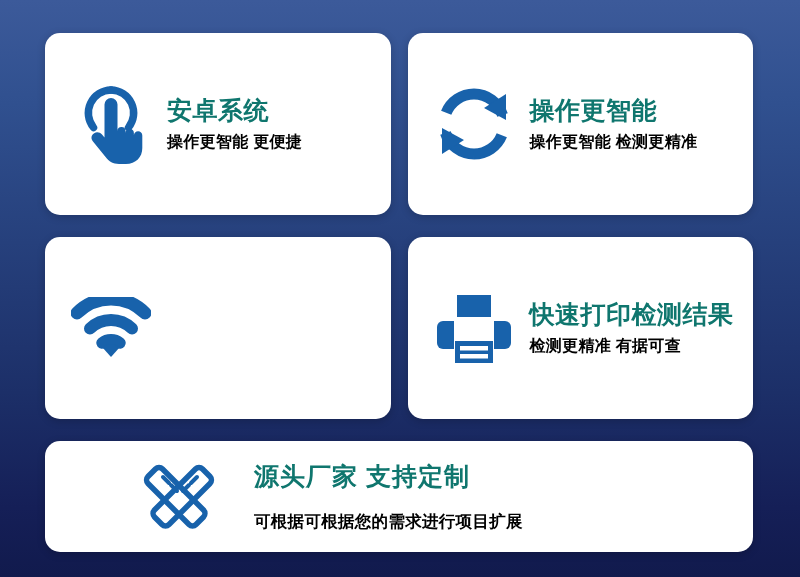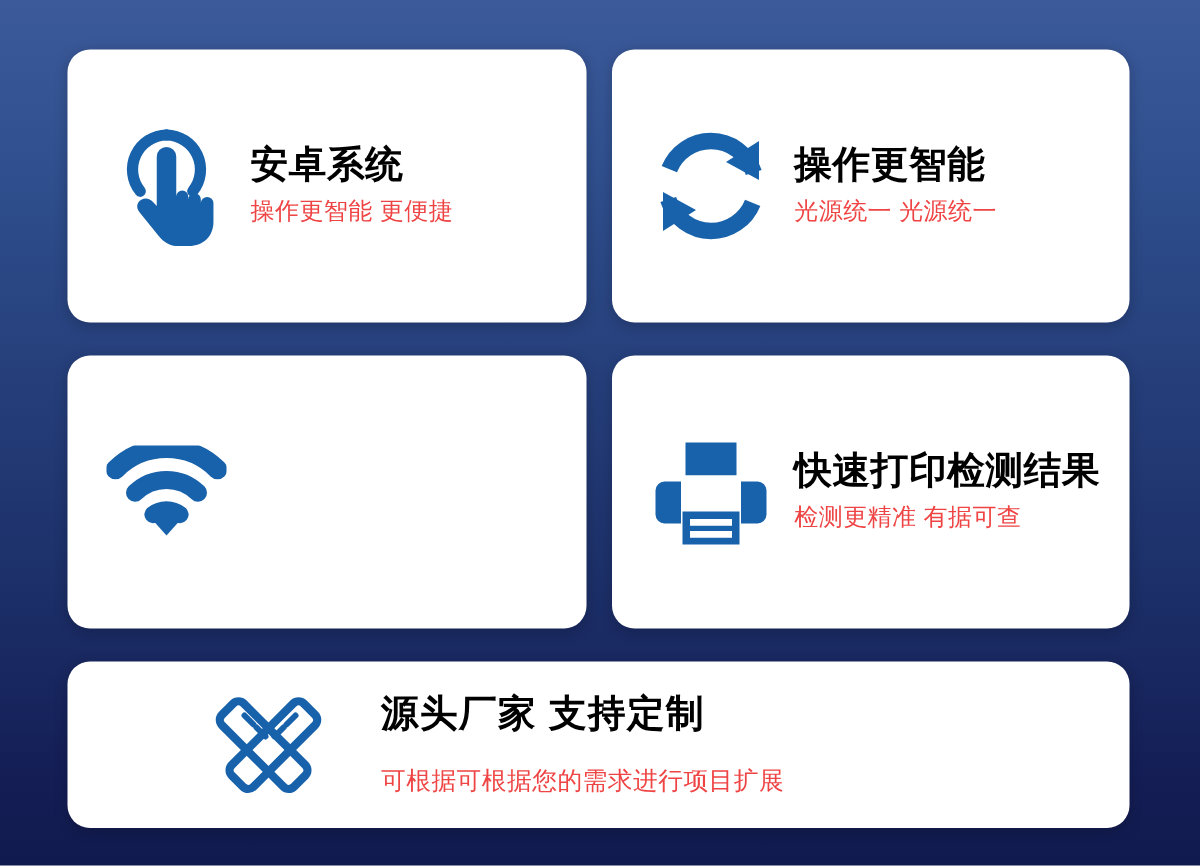--- a/index.html
+++ b/index.html
@@ -67,30 +67,30 @@
 
   .text-wrap {
     display: flex;
     flex-direction: column;
     justify-content: center;
   }
 
   .card-title {
     font-size: 25px;
     font-weight: bold;
-    color: #000000;
+    color: #0f766e;
     line-height: 1.22;
     letter-spacing: 0.5px;
     white-space: nowrap;
   }
 
   .card-sub {
     font-size: 16px;
-    font-weight: normal;
-    color: #ef4444;
+    font-weight: bold;
+    color: #000000;
     line-height: 1.3;
     margin-top: 6px;
     letter-spacing: 0.3px;
     white-space: nowrap;
   }
 
   .row-full .card-title {
     font-size: 25px;
     letter-spacing: 1px;
   }
@@ -128,21 +128,21 @@
           <path d="M38 68 A30 30 0 0 1 9.5 47" fill="none" stroke="#1862ab" stroke-width="11" stroke-linecap="butt"></path>
           <path d="M38 8 A30 30 0 0 0 10.2 26.8" fill="none" stroke="#1862ab" stroke-width="11" stroke-linecap="butt"></path>
           <path d="M38 68 A30 30 0 0 0 65.8 49.2" fill="none" stroke="#1862ab" stroke-width="11" stroke-linecap="butt"></path>
           <polygon points="70,8 70,34 48,22" fill="#1862ab"></polygon>
           <polygon points="6,68 6,42 28,54" fill="#1862ab"></polygon>
           <circle cx="38" cy="38" r="18.5" fill="#ffffff"></circle>
         </svg>
       </div>
       <div class="text-wrap">
         <div class="card-title">操作更智能</div>
-        <div class="card-sub">光源统一 光源统一</div>
+        <div class="card-sub">操作更智能 检测更精准</div>
       </div>
     </div>
 
   </div>
 
   <div class="row row-half">
 
     <div class="card">
       <div class="icon-wrap">
         <svg width="80" height="62" viewBox="0 0 80 62" aria-hidden="true">

